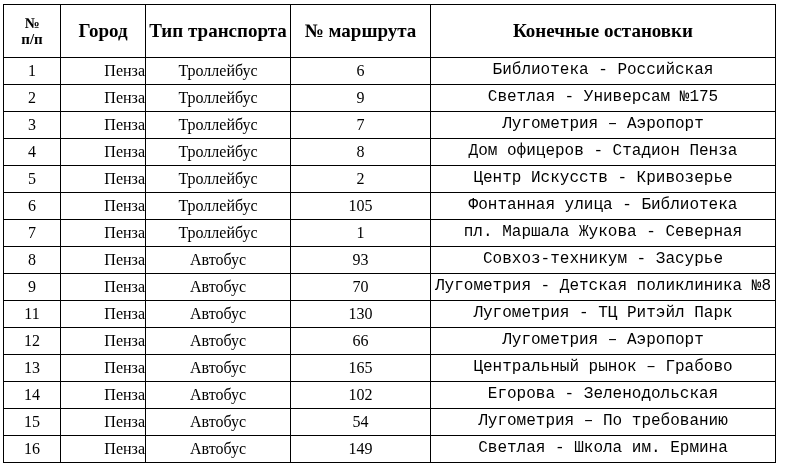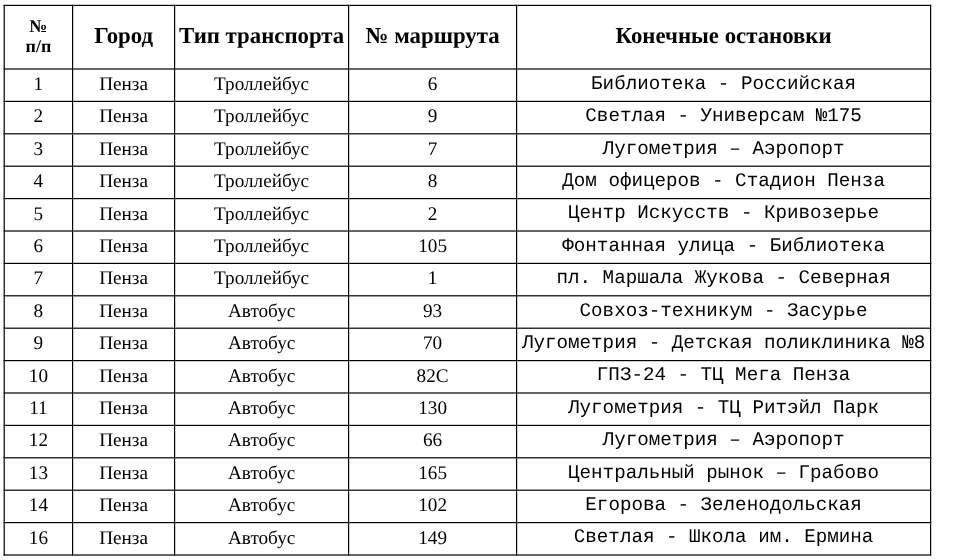--- a/index.html
+++ b/index.html
@@ -53,21 +53,21 @@
     font-size: 15px;
   }
   tbody td {
     font-size: 16px;
     height: 26px;
   }
   td.td-num {
     text-align: center;
   }
   td.td-city {
-    text-align: center;
+    text-align: right;
     padding-left: 6px;
   }
   td.td-type {
     text-align: center;
     padding-left: 6px;
   }
   td.td-route {
     text-align: center;
   }
   td.td-stops {
@@ -158,27 +158,20 @@
           <td class="td-stops">Совхоз-техникум - Засурье</td>
         </tr>
         <tr>
           <td class="td-num">9</td>
           <td class="td-city">Пенза</td>
           <td class="td-type">Автобус</td>
           <td class="td-route">70</td>
           <td class="td-stops">Лугометрия - Детская поликлиника №8</td>
         </tr>
         <tr>
-          <td class="td-num">10</td>
-          <td class="td-city">Пенза</td>
-          <td class="td-type">Автобус</td>
-          <td class="td-route">82С</td>
-          <td class="td-stops">ГПЗ-24 - ТЦ Мега Пенза</td>
-        </tr>
-        <tr>
           <td class="td-num">11</td>
           <td class="td-city">Пенза</td>
           <td class="td-type">Автобус</td>
           <td class="td-route">130</td>
           <td class="td-stops">Лугометрия - ТЦ Ритэйл Парк</td>
         </tr>
         <tr>
           <td class="td-num">12</td>
           <td class="td-city">Пенза</td>
           <td class="td-type">Автобус</td>
@@ -191,20 +184,27 @@
           <td class="td-type">Автобус</td>
           <td class="td-route">165</td>
           <td class="td-stops">Центральный рынок – Грабово</td>
         </tr>
         <tr>
           <td class="td-num">14</td>
           <td class="td-city">Пенза</td>
           <td class="td-type">Автобус</td>
           <td class="td-route">102</td>
           <td class="td-stops">Егорова - Зеленодольская</td>
+        </tr>
+        <tr>
+          <td class="td-num">15</td>
+          <td class="td-city">Пенза</td>
+          <td class="td-type">Автобус</td>
+          <td class="td-route">54</td>
+          <td class="td-stops">Лугометрия – По требованию</td>
         </tr>
         <tr>
           <td class="td-num">16</td>
           <td class="td-city">Пенза</td>
           <td class="td-type">Автобус</td>
           <td class="td-route">149</td>
           <td class="td-stops">Светлая - Школа им. Ермина</td>
         </tr>
       </tbody>
   </table>

